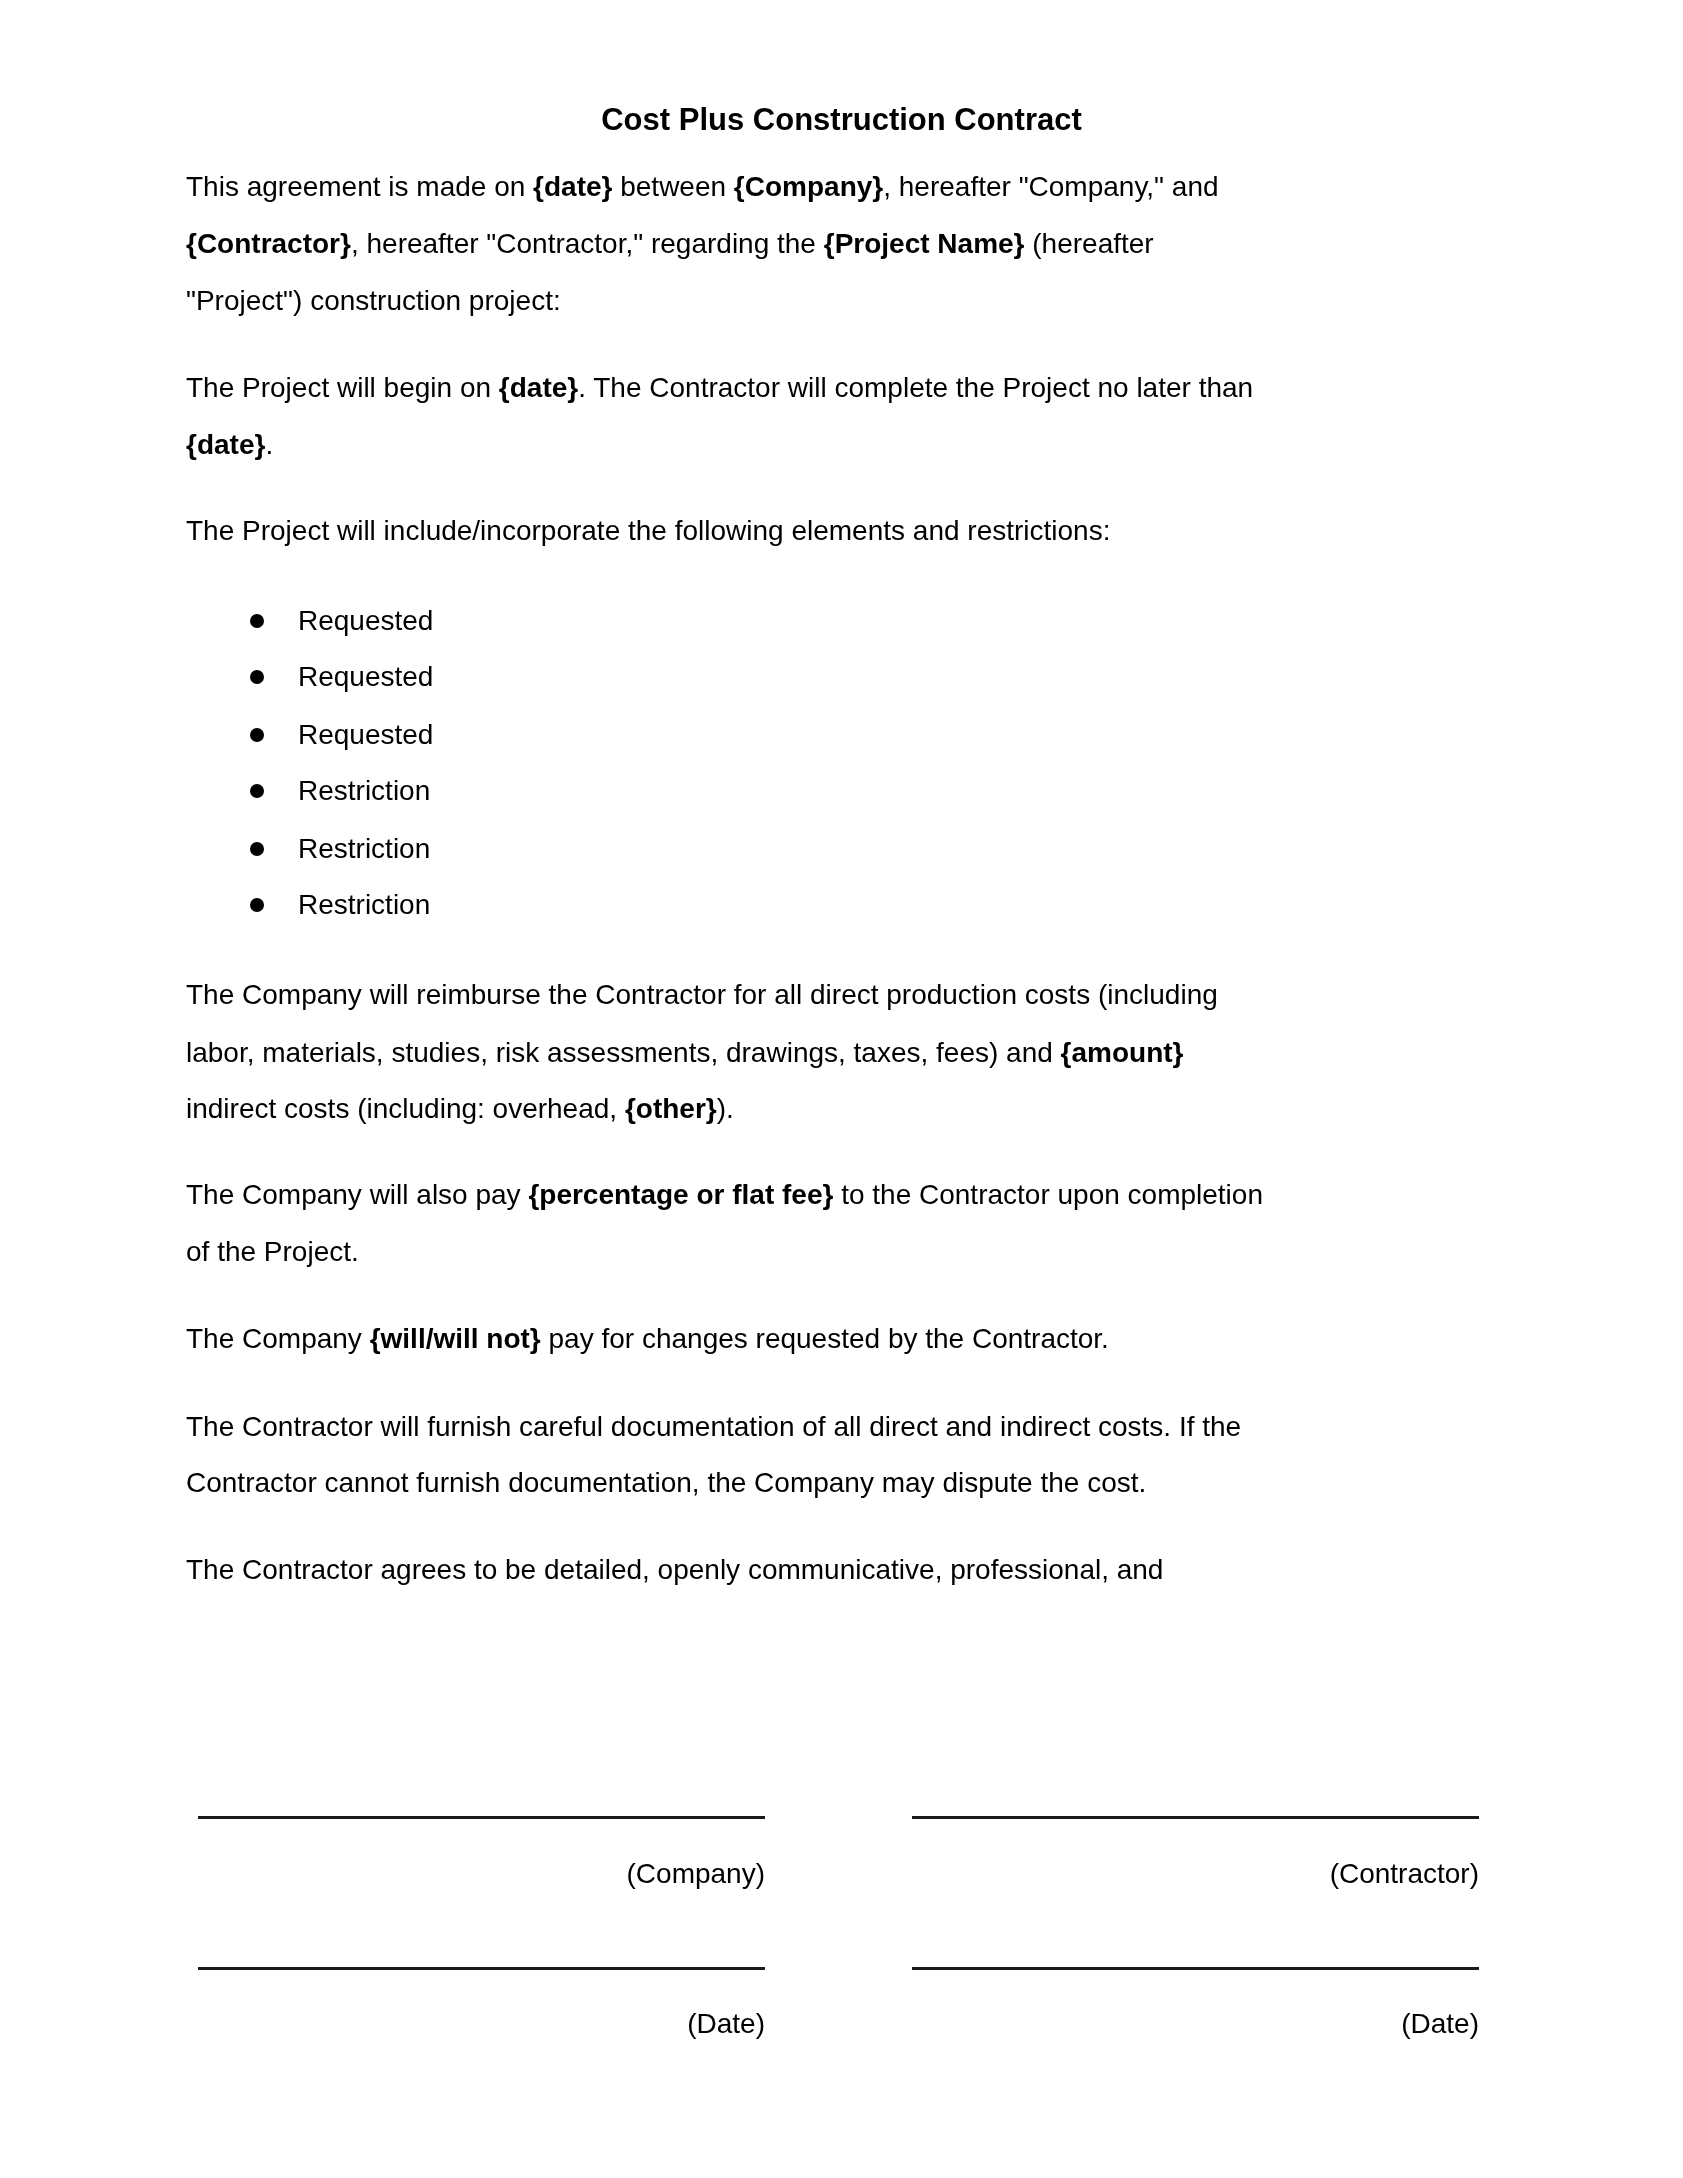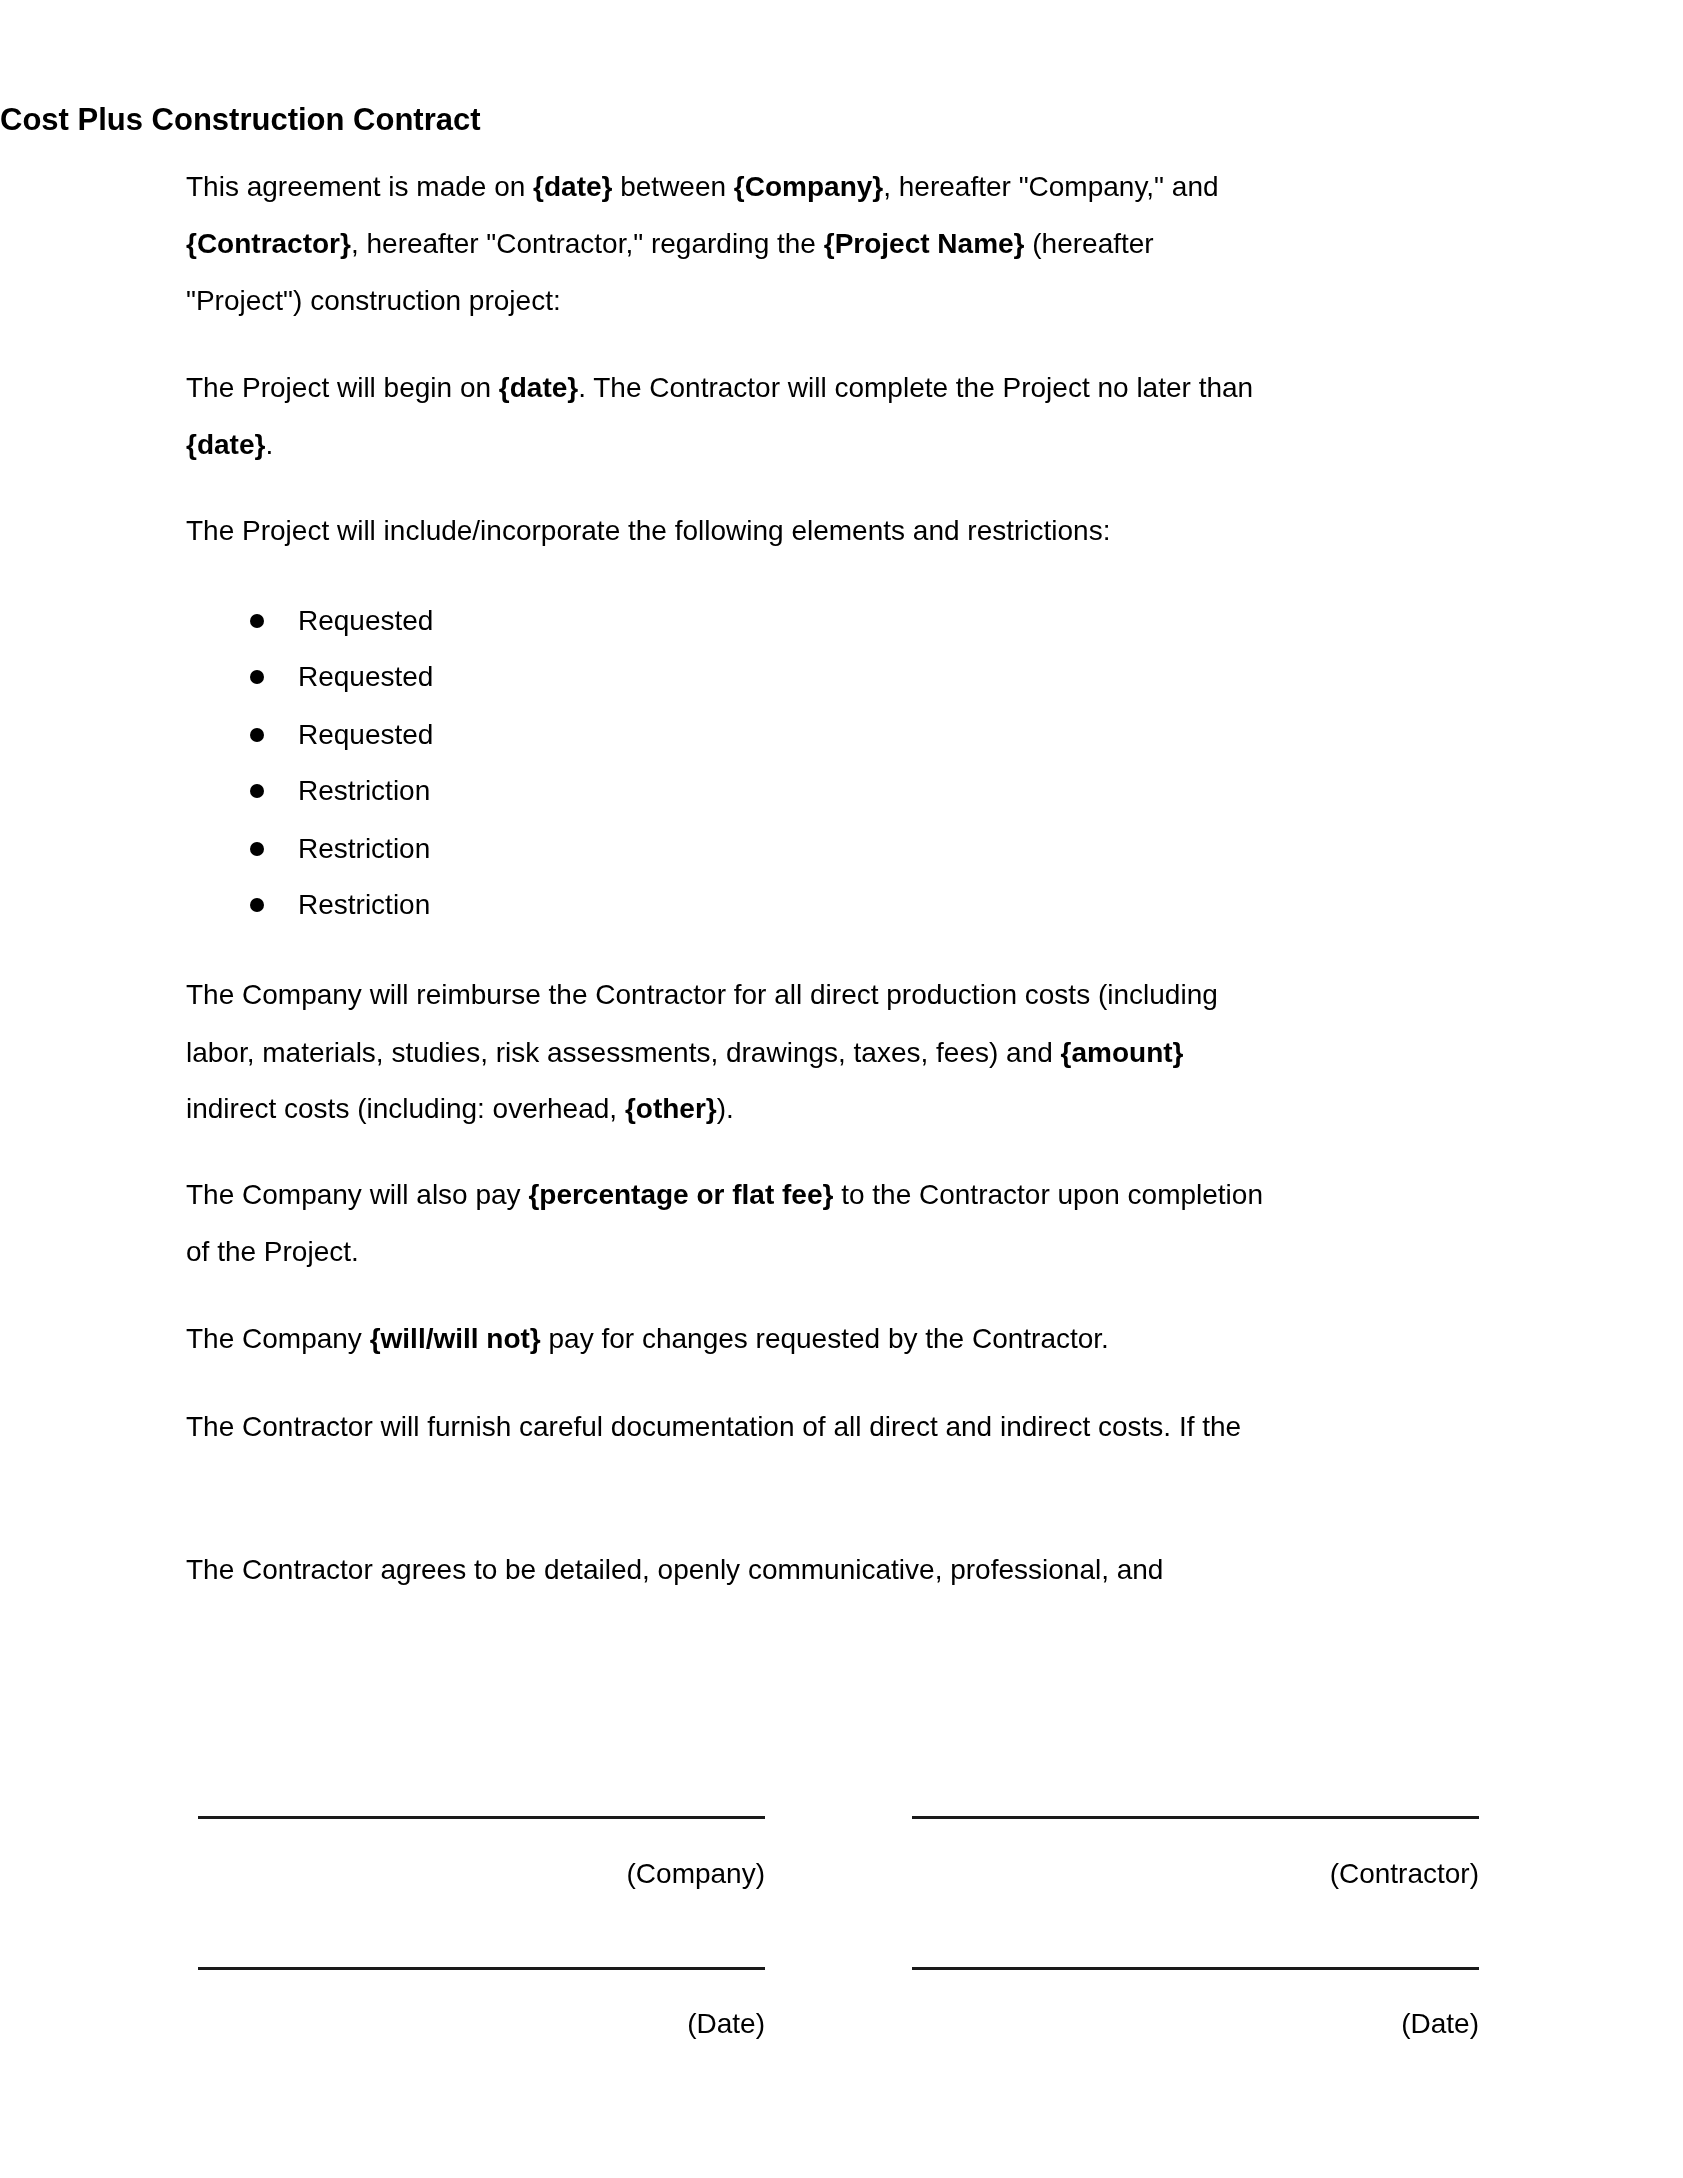--- a/index.html
+++ b/index.html
@@ -1,19 +1,19 @@
 <!DOCTYPE html>
 <html><head>
 <meta charset="utf-8">
 <style>
   html, body { margin: 0; padding: 0; background: #ffffff; }
   body { width: 1683px; height: 2178px; position: relative; overflow: hidden;
          font-family: "Liberation Sans", sans-serif; color: #000000; }
   .page { position: absolute; left: 0; top: 0; width: 1683px; height: 2178px; background: #ffffff; }
-  .title { position: absolute; left: 0; width: 1683px; top: 102px; text-align: left;
+  .title { position: absolute; left: 0; width: 1683px; top: 102px; text-align: center;
            font-size: 31px; font-weight: bold; line-height: 36px; white-space: nowrap; }
   .line { position: absolute; left: 186px; font-size: 28px; line-height: 34px; white-space: nowrap; }
   .line b { font-weight: bold; }
   .bullet-dot { position: absolute; left: 250px; width: 14px; height: 14px; border-radius: 50%; background: #000; }
   .bullet-text { position: absolute; left: 298px; font-size: 28px; line-height: 34px; white-space: nowrap; }
   .sig-line { position: absolute; height: 3px; background: #1a1a1a; width: 567px; }
   .sig-label { position: absolute; width: 567px; text-align: right; font-size: 28px; line-height: 34px; white-space: nowrap; }
 </style>
 </head>
 <body>
@@ -79,20 +79,21 @@
   <div class="line" style="top:1178px">
     <span>The Company will also pay </span><b>{percentage or flat fee}</b><span> to the Contractor upon completion</span>
   </div>
   <div class="line" style="top:1235px">of the Project.</div>
 
   <div class="line" style="top:1322px">
     <span>The Company </span><b>{will/will not}</b><span> pay for changes requested by the Contractor.</span>
   </div>
 
   <div class="line" style="top:1410px">The Contractor will furnish careful documentation of all direct and indirect costs. If the</div>
+  <div class="line" style="top:1466px">Contractor cannot furnish documentation, the Company may dispute the cost.</div>
 
   <div class="line" style="top:1553px">The Contractor agrees to be detailed, openly communicative, professional, and</div>
 
   <div>
     <div class="sig-line" style="left:198px; top:1816px"></div>
     <div class="sig-line" style="left:912px; top:1816px"></div>
 
     <div class="sig-label" style="left:198px; top:1857px">(Company)</div>
     <div class="sig-label" style="left:912px; top:1857px">(Contractor)</div>
 

